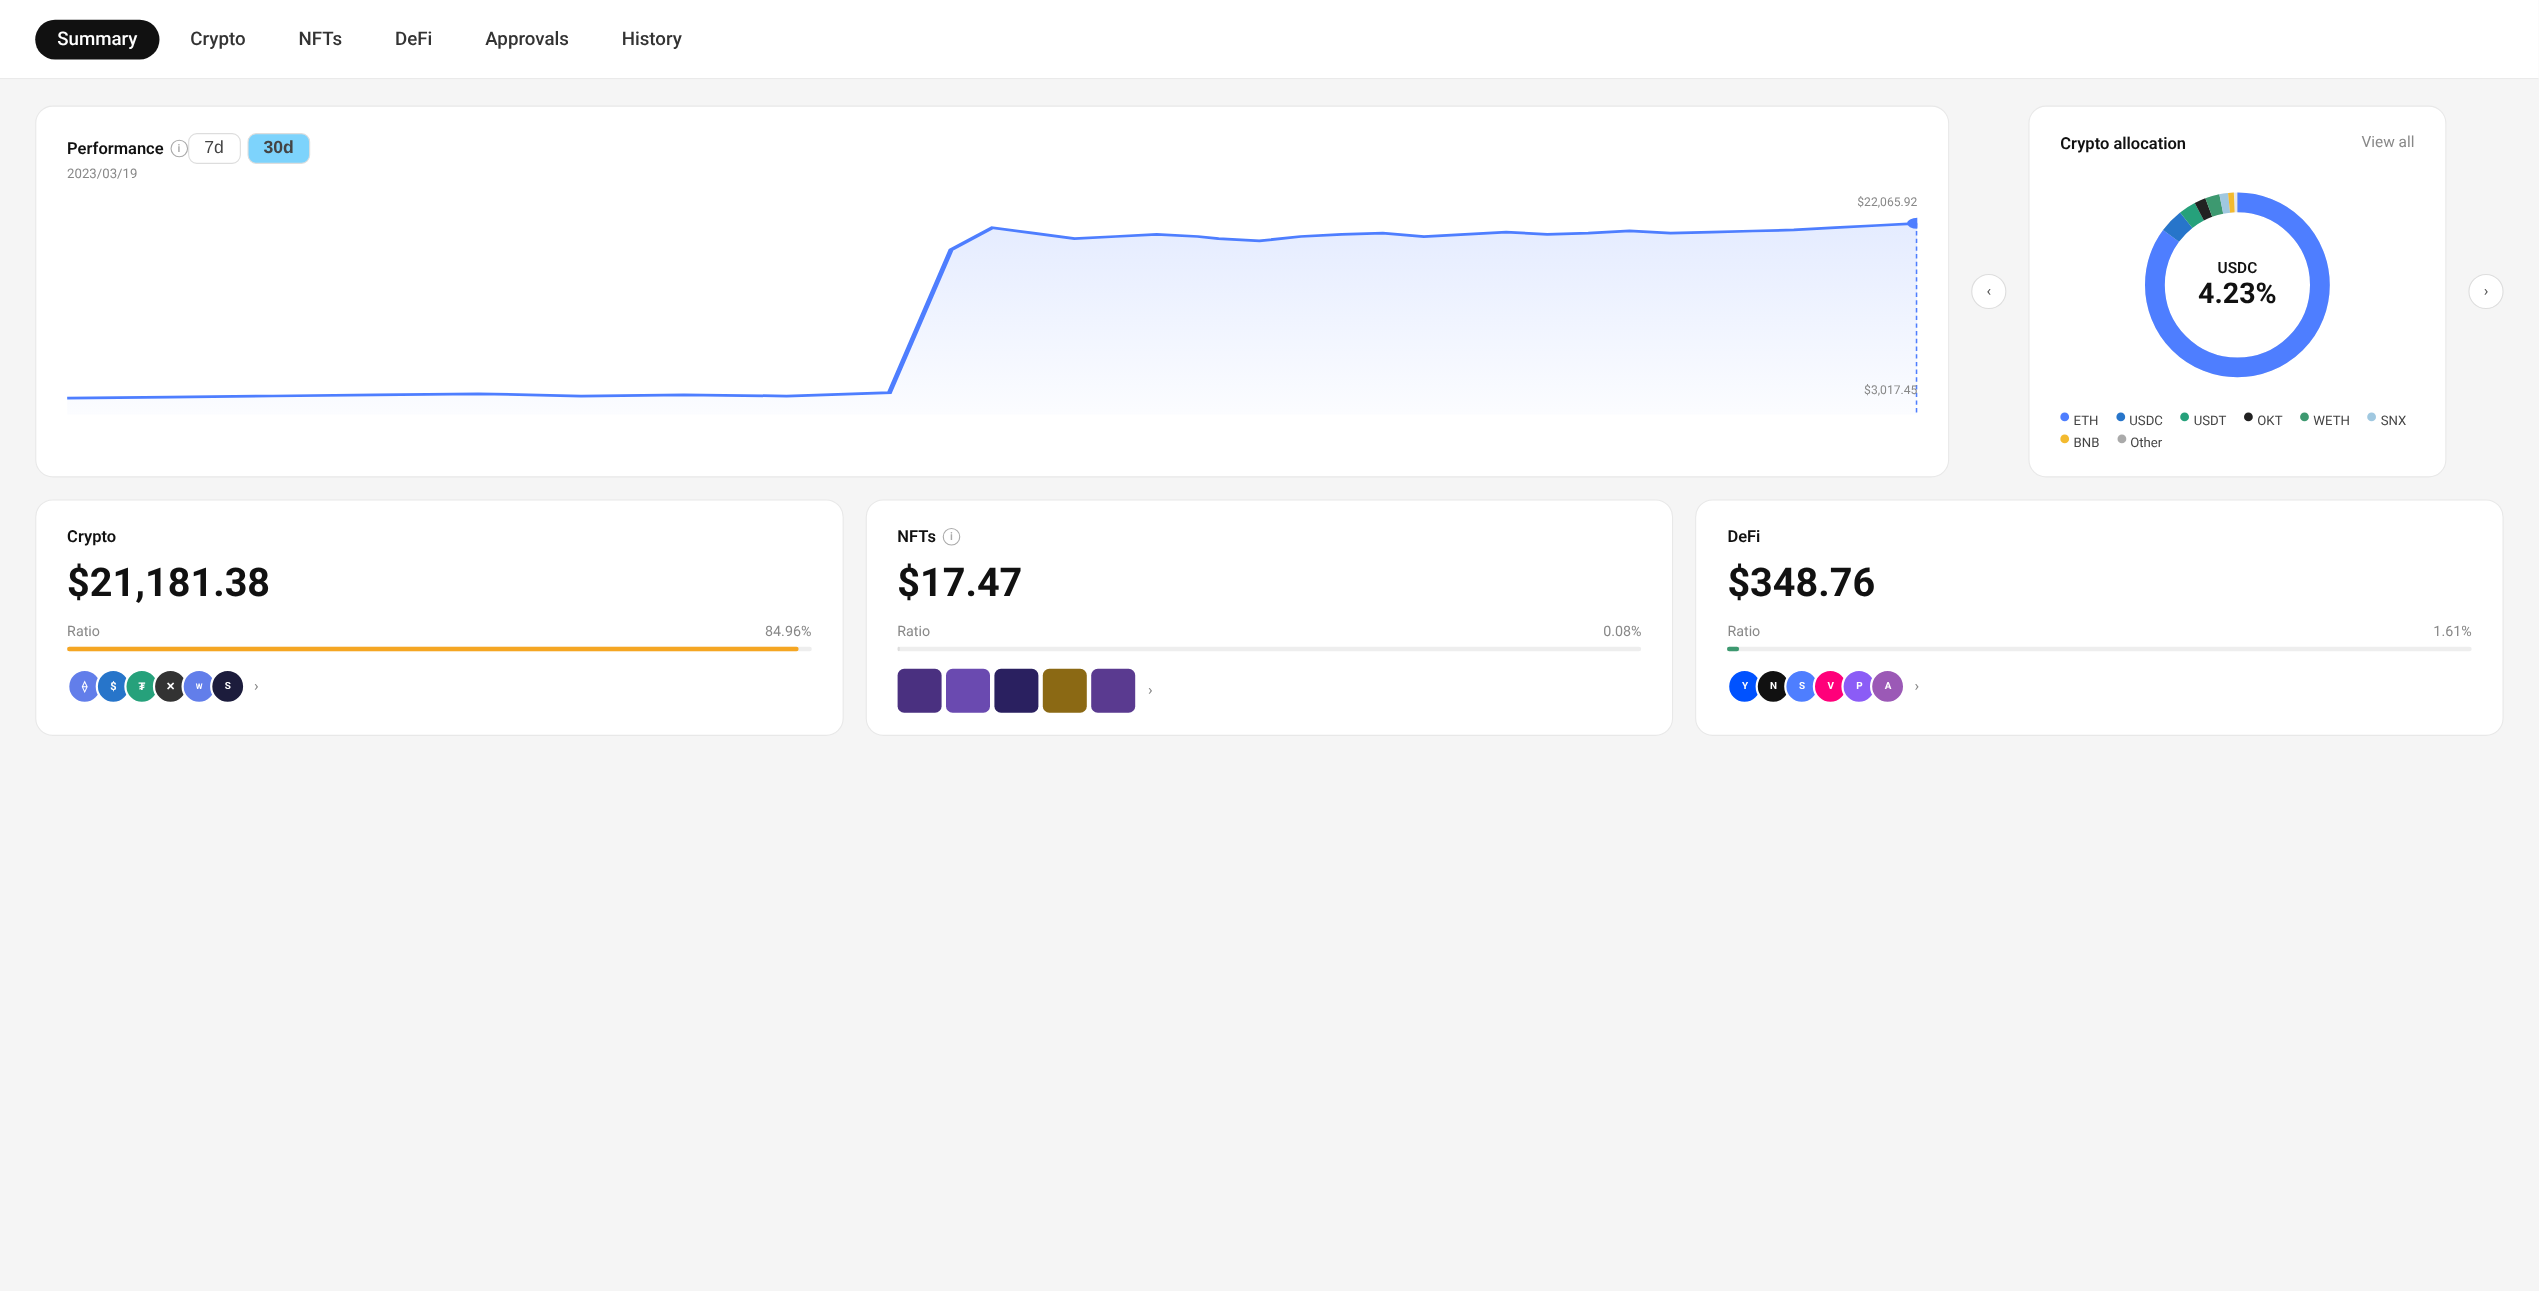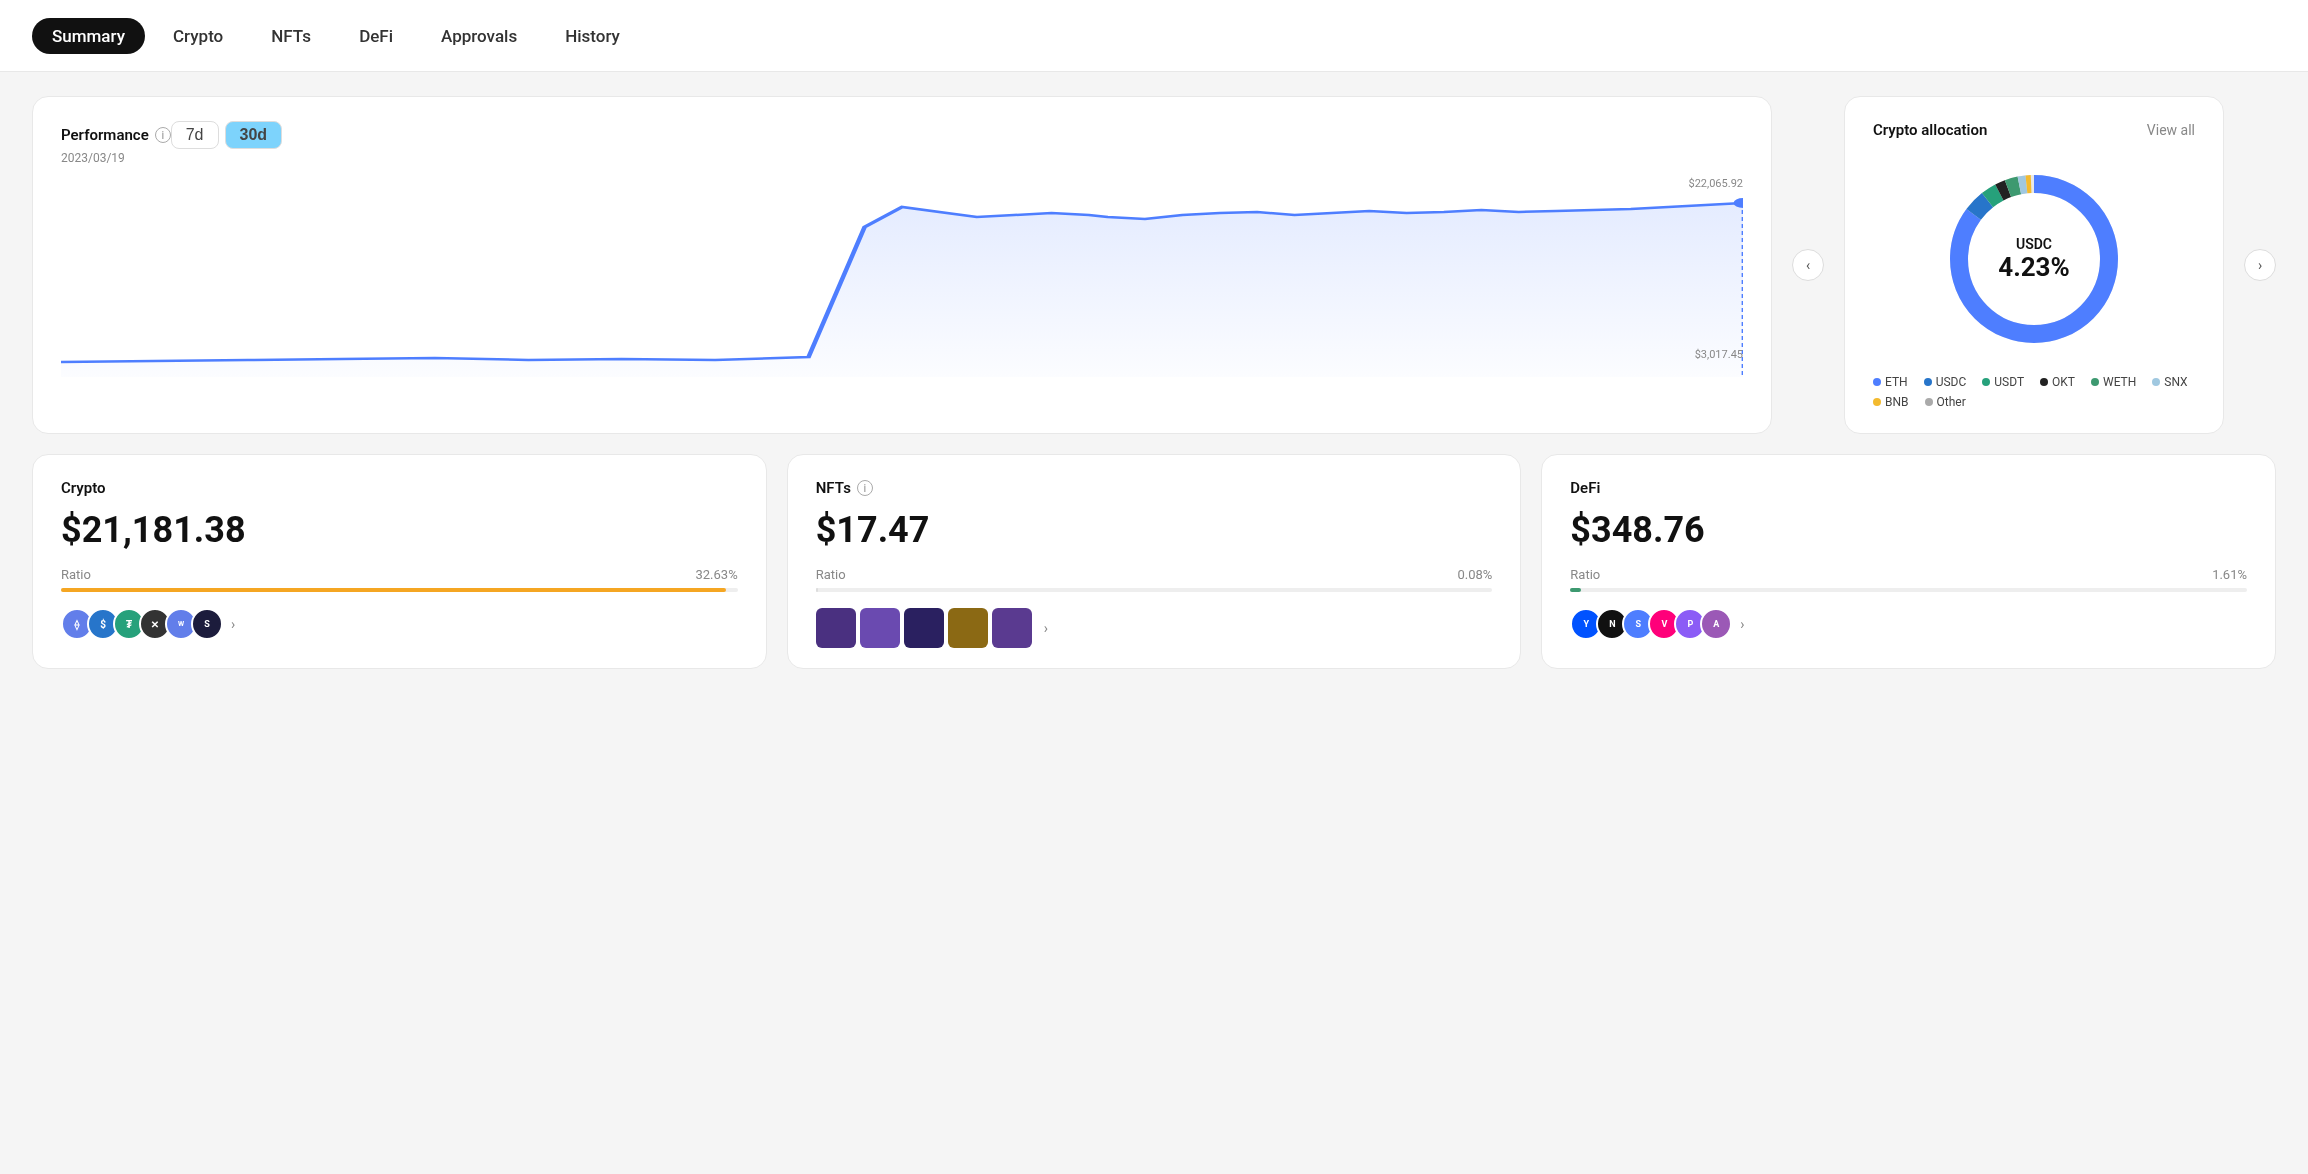--- a/index.html
+++ b/index.html
@@ -197,21 +197,20 @@
     
     .legend {
       display: flex;
       flex-wrap: wrap;
       gap: 6px 16px;
       font-size: 12px;
       color: #444;
     }
     .legend-item {
       display: flex;
-      align-items: center;
       gap: 4px;
     }
     .legend-dot {
       width: 8px;
       height: 8px;
       border-radius: 50%;
     }
 
     
     .bottom-row {
@@ -444,21 +443,21 @@
 
   </div>
 
   <div class="bottom-row">
 
     <div class="summary-card">
       <div class="sc-title">Crypto</div>
       <div class="sc-value">$21,181.38</div>
       <div class="sc-ratio-row">
         <span>Ratio</span>
-        <span class="sc-ratio-pct">32.63%</span>
+        <span class="sc-ratio-pct">84.96%</span>
       </div>
       <div class="progress-bar-bg">
         <div class="progress-bar-fill" style="width:98.3%; background:#F5A623;"></div>
       </div>
       <div class="token-icons">
         <div class="token-icon" style="background:#627EEA;">⟠</div>
         <div class="token-icon" style="background:#2775CA;">$</div>
         <div class="token-icon" style="background:#26A17B;">₮</div>
         <div class="token-icon" style="background:#333;">✕</div>
         <div class="token-icon" style="background:#627EEA; border:2px solid #fff;" title="WETH">

